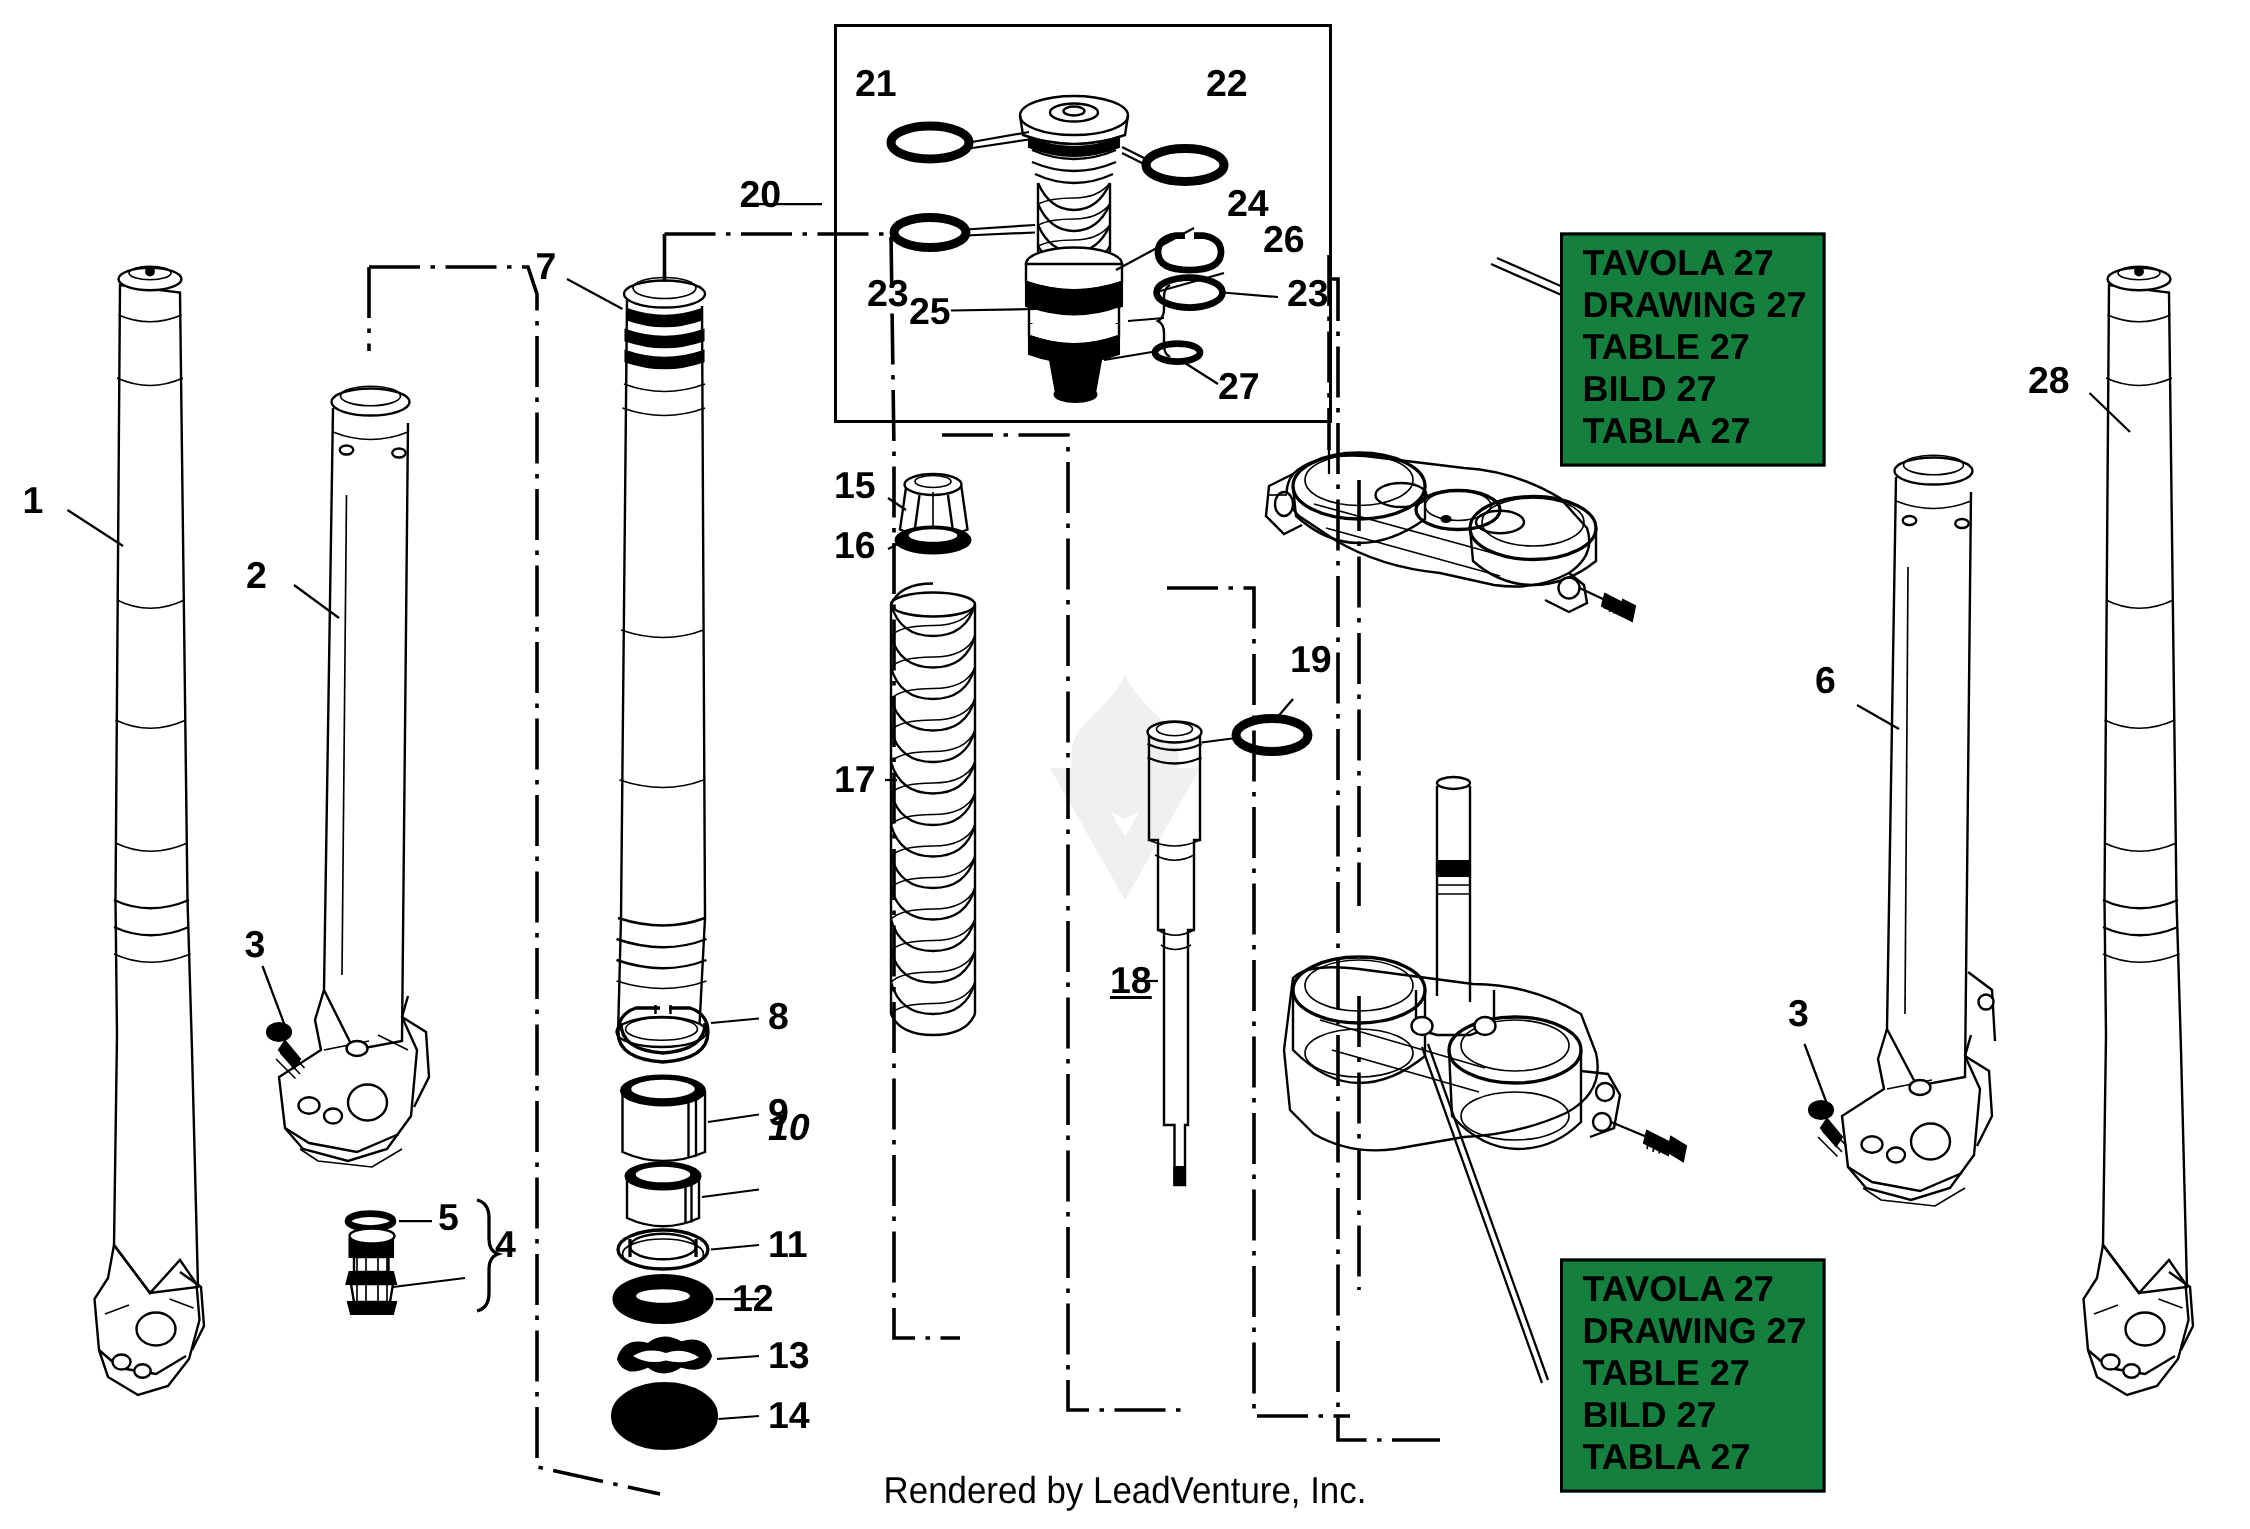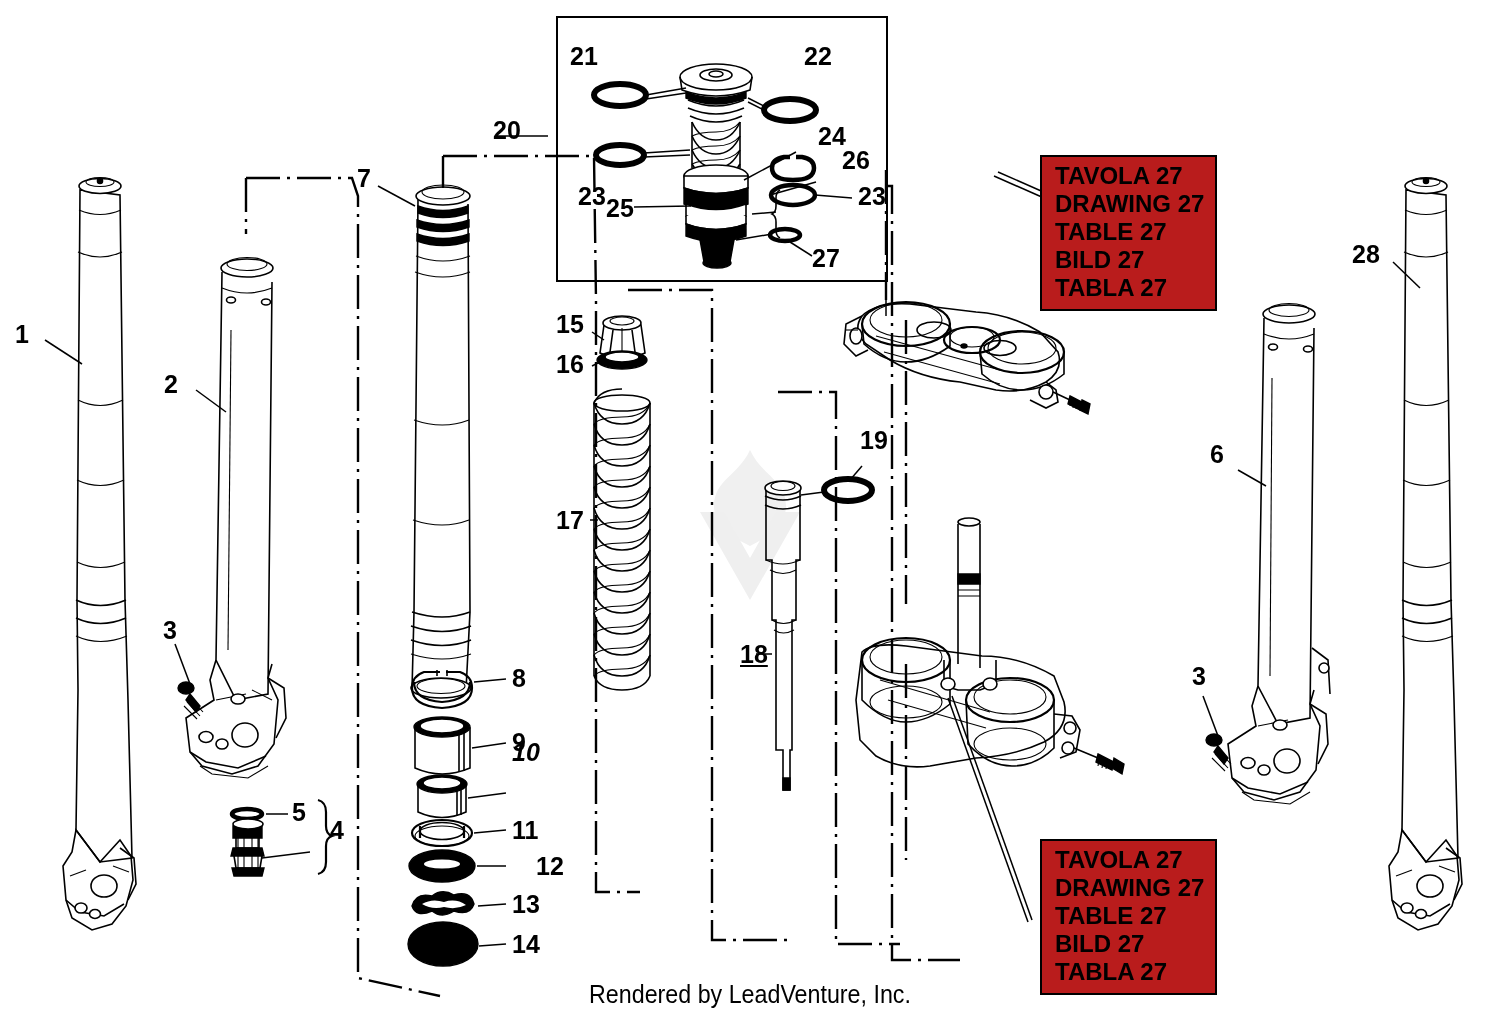--- a/index.html
+++ b/index.html
@@ -16,21 +16,21 @@
            color:#ededed;white-space:nowrap;
            font-family:"Liberation Sans",sans-serif;}
   .wm-logo{position:absolute;left:690px;top:450px;width:120px;height:150px;
            color:#efefef;}
 
   
   .num{position:absolute;font-size:25px;font-weight:700;z-index:40;
        font-family:"Liberation Sans",sans-serif;line-height:1;}
 
   
-  .tbox{position:absolute;border:2.5px solid #000;background:#b91c1c;z-index:45;
+  .tbox{position:absolute;border:2.5px solid #000;background:#15803d;z-index:45;
         padding:5px 11px 7px 13px;}
   .tbox div{font-size:24px;font-weight:700;line-height:1.17;white-space:nowrap;
             font-family:"Liberation Sans",sans-serif;}
 
   
   .inset{position:absolute;border:2.5px solid #000;background:#fff;z-index:20;}
 
   
   .footer{position:absolute;left:0;top:980px;width:1500px;text-align:center;
           font-size:25px;z-index:50;font-family:"Liberation Sans Narrow","Liberation Sans",sans-serif;
@@ -505,21 +505,21 @@
   <div class="num" style="left:164px;top:372px;">2</div>
   <div class="num" style="left:163px;top:618px;">3</div>
   <div class="num" style="left:330px;top:818px;">4</div>
   <div class="num" style="left:292px;top:800px;">5</div>
   <div class="num" style="left:1210px;top:442px;">6</div>
   <div class="num" style="left:357px;top:166px;">7</div>
   <div class="num" style="left:512px;top:666px;">8</div>
   <div class="num" style="left:512px;top:730px;">9</div>
   <div class="num" style="left:512px;top:740px;font-style:italic;">10</div>
   <div class="num" style="left:512px;top:818px;">11</div>
-  <div class="num" style="left:536px;top:854px;">12</div>
+  <div class="num" style="left:488px;top:854px;">12</div>
   <div class="num" style="left:512px;top:892px;">13</div>
   <div class="num" style="left:512px;top:932px;">14</div>
   <div class="num" style="left:556px;top:312px;">15</div>
   <div class="num" style="left:556px;top:352px;">16</div>
   <div class="num" style="left:556px;top:508px;">17</div>
   <div class="num" style="left:740px;top:642px;text-decoration:underline;">18</div>
   <div class="num" style="left:860px;top:428px;">19</div>
   <div class="num" style="left:493px;top:118px;">20</div>
   <div class="num" style="left:570px;top:44px;">21</div>
   <div class="num" style="left:804px;top:44px;">22</div>

